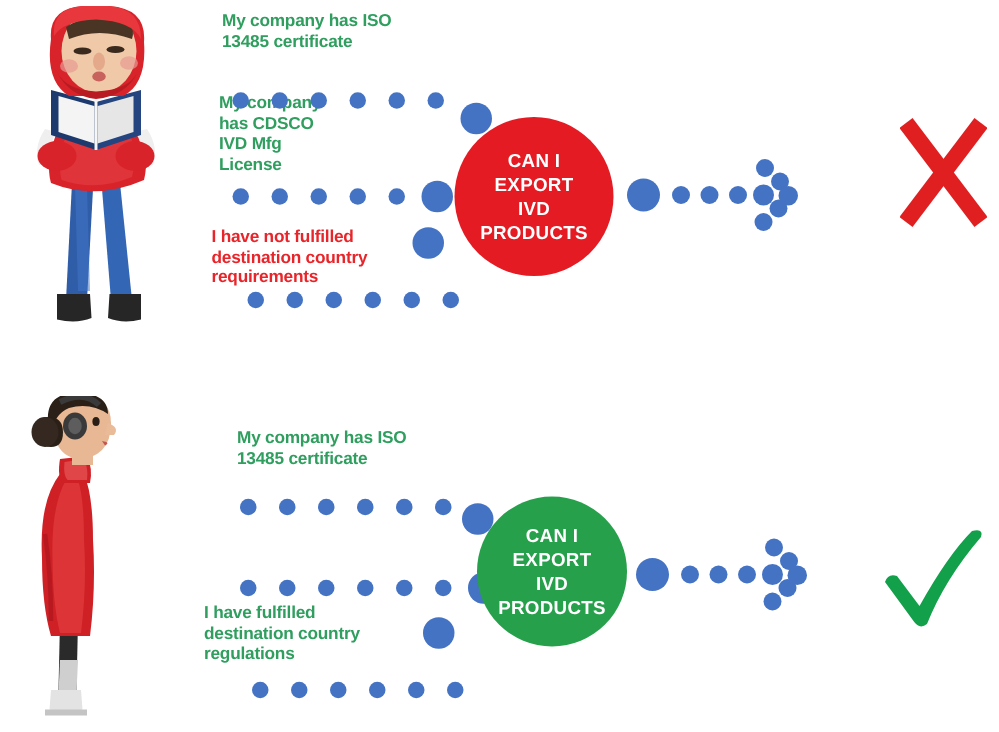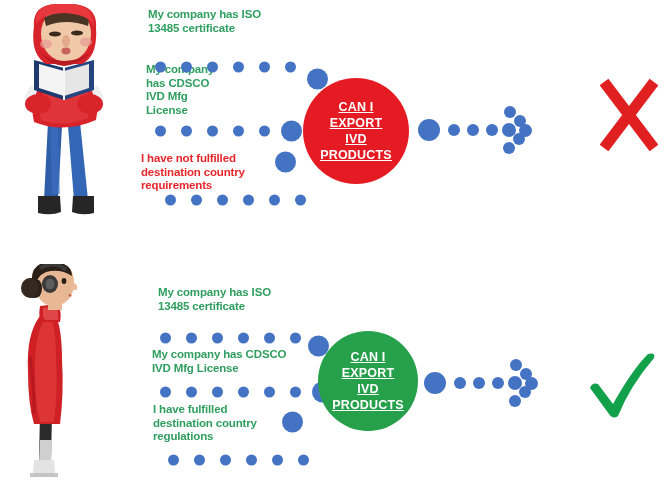--- a/index.html
+++ b/index.html
@@ -61,21 +61,21 @@
     justify-content: center;
     color: #ffffff;
     font-weight: bold;
     font-size: 12.5px;
     line-height: 16px;
     text-align: center;
     letter-spacing: 0.2px;
   }
   .hub.red   { background: #e51b24; }
   .hub.green { background: #27a04b; }
-  .hub span { display: block; text-decoration: underline; }
+  .hub span { display: block; }
 
   
   .arrow { position: absolute; width: 110px; height: 60px; }
   .arrow .dot { position: absolute; transform: none; }
 
   
   .mark { position: absolute; }
 
   
   .figure { position: absolute; }
@@ -227,24 +227,22 @@
       <ellipse cx="20" cy="24" rx="9" ry="10" fill="#342820"></ellipse>
 
       <path d="M30 4 Q46 -4 56 6" stroke="#3a3a3a" stroke-width="4" fill="none"></path>
       <ellipse cx="40" cy="20" rx="8" ry="9" fill="#3a3a3a"></ellipse>
       <ellipse cx="40" cy="20" rx="4.5" ry="5.5" fill="#5d5d5d"></ellipse>
     </svg>
 
     <div class="claim ok" style="left:158px; top:38px; width:190px;">My company has ISO
 13485 certificate</div>
 
-    <div class="claim ok" style="left:152px; top:100px; width:200px;">My company has CDSCO
-IVD Mfg License</div>
-
-    <div class="claim ok" style="left:153px; top:155px; width:190px;">I have fulfilled
+
+    <div class="claim ok" style="left:136px; top:155px; width:190px;">I have fulfilled
 destination country
 regulations</div>
 
     <div class="dotrow" style="left:160px; top:78px; width:180px;">
       <span class="dot sm" style="left:0px;"></span>
       <span class="dot sm" style="left:26px;"></span>
       <span class="dot sm" style="left:52px;"></span>
       <span class="dot sm" style="left:78px;"></span>
       <span class="dot sm" style="left:104px;"></span>
       <span class="dot sm" style="left:130px;"></span>

